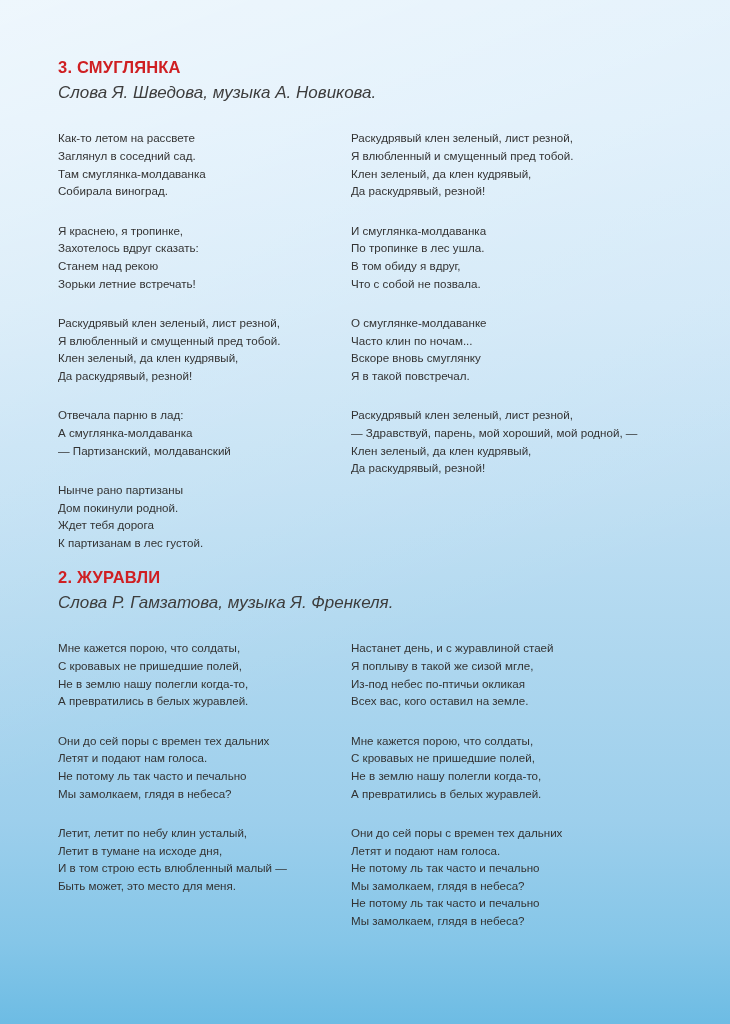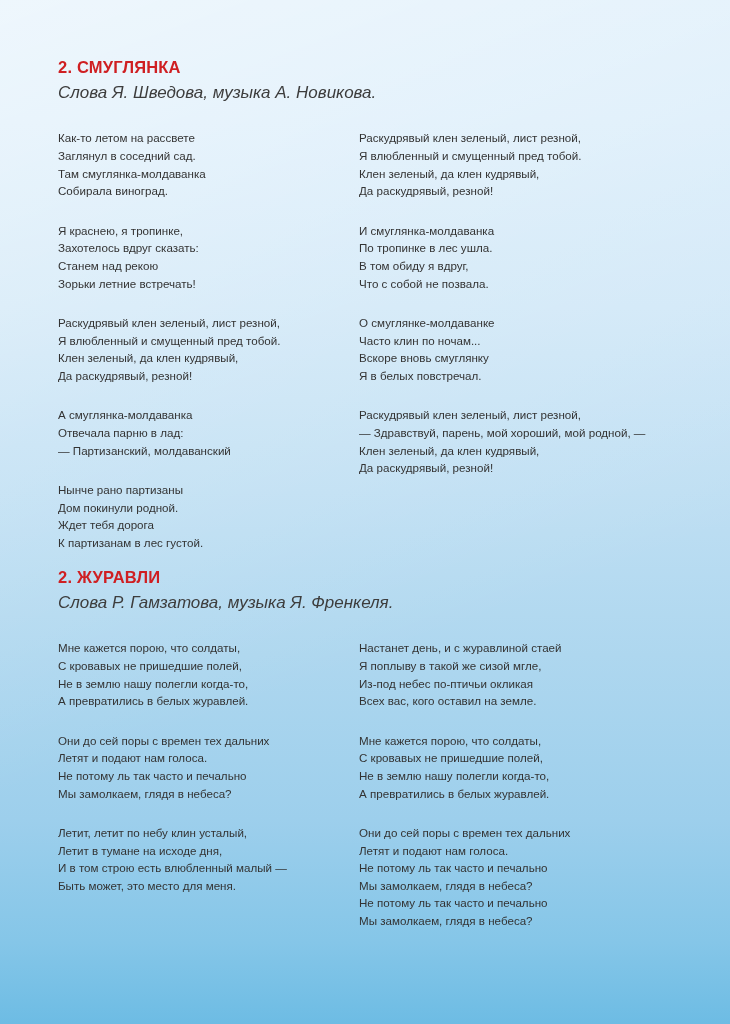--- a/index.html
+++ b/index.html
@@ -72,21 +72,21 @@
   .song-credits {
     font-style: italic;
     color: #3d3d3d;
     font-size: 17px;
     margin: 0 0 26px 0;
     line-height: 1.2;
   }
 
   .columns {
     display: flex;
-    gap: 16px;
+    gap: 8px;
   }
 
   .col {
     width: 285px;
     flex: 0 0 285px;
   }
 
   .col-right {
     margin-left: 0px;
   }
@@ -106,21 +106,21 @@
     white-space: pre;
   }
 </style>
 </head>
 <body>
 
 <div class="page">
   <div class="content">
 
     <section class="song song-1">
-      <h2 class="song-title">2. СМУГЛЯНКА</h2>
+      <h2 class="song-title">3. СМУГЛЯНКА</h2>
       <p class="song-credits">Слова Я. Шведова, музыка А. Новикова.</p>
       <div class="columns">
         <div class="col col-left">
             <div class="stanza">
               <div class="line">Как-то летом на рассвете</div>
               <div class="line">Заглянул в соседний сад.</div>
               <div class="line">Там смуглянка-молдаванка</div>
               <div class="line">Собирала виноград.</div>
             </div>
             <div class="stanza">
@@ -129,22 +129,22 @@
               <div class="line">Станем над рекою</div>
               <div class="line">Зорьки летние встречать!</div>
             </div>
             <div class="stanza">
               <div class="line">Раскудрявый клен зеленый, лист резной,</div>
               <div class="line">Я влюбленный и смущенный пред тобой.</div>
               <div class="line">Клен зеленый, да клен кудрявый,</div>
               <div class="line">Да раскудрявый, резной!</div>
             </div>
             <div class="stanza">
+              <div class="line">Отвечала парню в лад:</div>
               <div class="line">А смуглянка-молдаванка</div>
-              <div class="line">Отвечала парню в лад:</div>
               <div class="line">— Партизанский, молдаванский</div>
             </div>
             <div class="stanza">
               <div class="line">Нынче рано партизаны</div>
               <div class="line">Дом покинули родной.</div>
               <div class="line">Ждет тебя дорога</div>
               <div class="line">К партизанам в лес густой.</div>
             </div>
           </div>
         <div class="col col-right">
@@ -157,21 +157,21 @@
             <div class="stanza">
               <div class="line">И смуглянка-молдаванка</div>
               <div class="line">По тропинке в лес ушла.</div>
               <div class="line">В том обиду я вдруг,</div>
               <div class="line">Что с собой не позвала.</div>
             </div>
             <div class="stanza">
               <div class="line">О смуглянке-молдаванке</div>
               <div class="line">Часто клин по ночам...</div>
               <div class="line">Вскоре вновь смуглянку</div>
-              <div class="line">Я в белых повстречал.</div>
+              <div class="line">Я в такой повстречал.</div>
             </div>
             <div class="stanza">
               <div class="line">Раскудрявый клен зеленый, лист резной,</div>
               <div class="line">— Здравствуй, парень, мой хороший, мой родной, —</div>
               <div class="line">Клен зеленый, да клен кудрявый,</div>
               <div class="line">Да раскудрявый, резной!</div>
             </div>
           </div>
       </div>
     </section>

